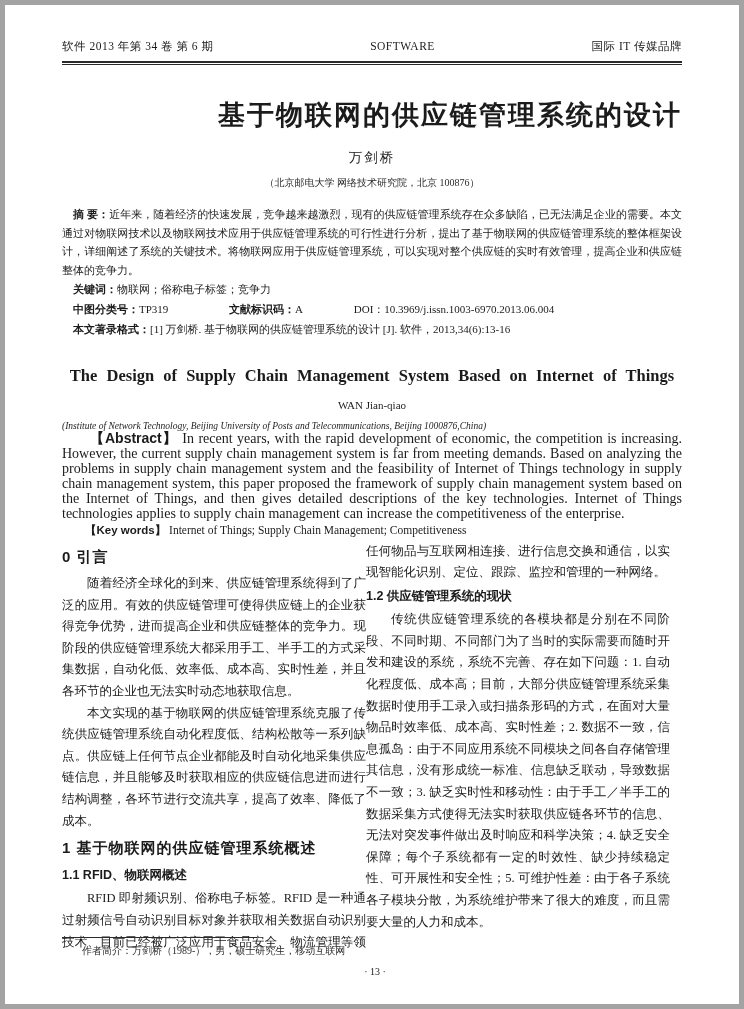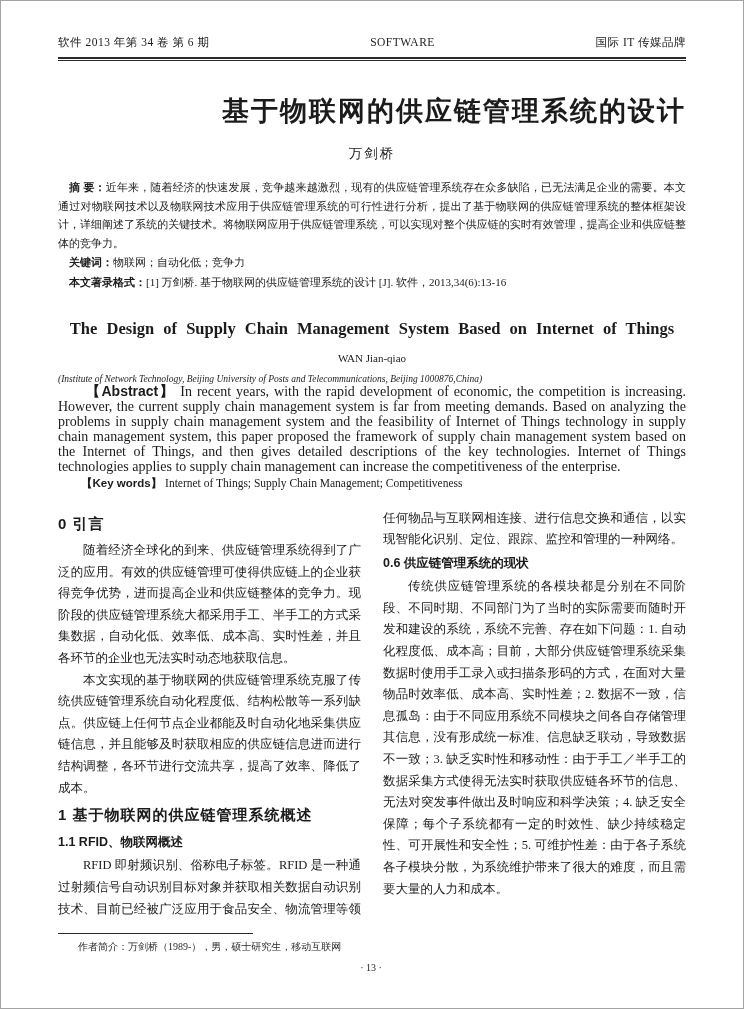--- a/index.html
+++ b/index.html
@@ -6,21 +6,21 @@
   html, body { background: #ffffff; }
   body {
     width: 744px; height: 1009px;
     font-family: "Liberation Serif", "DejaVu Serif", serif;
     color: #1b1b1b;
     position: relative;
     overflow: hidden;
   }
   .page {
     position: absolute; inset: 0;
-    border: 1px solid #a3a3a3;
+    border: 5px solid #a3a3a3;
     padding: 34px 57px 8px 57px;
   }
   
   .jheader {
     display: flex; justify-content: space-between; align-items: baseline;
     font-size: 11.5px; letter-spacing: .5px;
   }
   .jheader .center { font-family: "Liberation Serif", serif; }
   .double-rule {
     margin-top: 7px; height: 4px;
@@ -53,21 +53,21 @@
   }
   .en-author { margin-top: 13px; text-align: center; font-size: 11px; }
   .en-affil  { margin-top: 10px; text-align: left; font-size: 9.5px; font-style: italic; }
   .en-abstract {
     font-size: 14px; line-height: 15px;
     text-align: justify; text-indent: 2em;
   }
   .en-keywords { margin-top: 0px; font-size: 11.5px; line-height: 19.5px; text-indent: 2em; }
   
   .columns {
-    margin-top: 14px; display: flex; gap: 22px;
+    margin-top: 0; display: flex; 
     height: 414px; overflow: hidden;
   }
   .col { width: 304px; font-size: 12.5px; line-height: 21.6px; text-align: justify; }
   .col p { text-indent: 2em; }
   .col p.no-indent { text-indent: 0; }
   h2.sec {
     font-size: 15px; font-weight: bold; letter-spacing: 1px;
     font-family: "Liberation Sans", sans-serif;
     margin: 5px 0 6px 0; text-align: left;
   }
@@ -102,44 +102,50 @@
 
   <div class="jheader">
     <span>软件 2013 年第 34 卷 第 6 期</span>
     <span class="center">SOFTWARE</span>
     <span>国际 IT 传媒品牌</span>
   </div>
   <div class="double-rule"></div>
 
   <h1 class="cn-title">基于物联网的供应链管理系统的设计</h1>
   <div class="cn-author">万剑桥</div>
+  <div class="cn-affil">（北京邮电大学 网络技术研究院，北京 100876）</div>
 
   <p class="cn-abstract"><span class="bold-cn">摘  要：</span><span>近年来，随着经济的快速发展，竞争越来越激烈，现有的供应链管理系统存在众多缺陷，已无法满足企业的需要。本文通过对物联网技术以及物联网技术应用于供应链管理系统的可行性进行分析，提出了基于物联网的供应链管理系统的整体框架设计，详细阐述了系统的关键技术。将物联网应用于供应链管理系统，可以实现对整个供应链的实时有效管理，提高企业和供应链整体的竞争力。</span></p>
-  <p class="cn-keywords"><span class="bold-cn">关键词：</span><span>物联网；自动化低；竞争力</span></p>
+  <p class="cn-keywords"><span class="bold-cn">关键词：</span><span>物联网；俗称电子标签；竞争力</span></p>
+  <p class="cn-meta">
+    <span class="seg1"><span class="bold-cn">中图分类号：</span><span>TP319</span></span>
+    <span class="seg2"><span class="bold-cn">文献标识码：</span><span>A</span></span>
+    <span><span>DOI：</span><span>10.3969/j.issn.1003-6970.2013.06.004</span></span>
+  </p>
   <p class="cn-citation"><span class="bold-cn">本文著录格式：</span><span>[1] 万剑桥. 基于物联网的供应链管理系统的设计 [J]. 软件，2013,34(6):13-16</span></p>
 
   <div class="en-title">The Design of Supply Chain Management System Based on Internet of Things</div>
   <div class="en-author">WAN Jian-qiao</div>
   <div class="en-affil">(Institute of Network Technology, Beijing University of Posts and Telecommunications, Beijing  1000876,China)</div>
   <p class="en-abstract"><span class="bold-cn">【Abstract】</span><span> In recent years, with the rapid development of economic, the competition is increasing. However, the current supply chain management system is far from meeting demands. Based on analyzing the problems in supply chain management system and the feasibility of Internet of Things technology in supply chain management system, this paper proposed the framework of supply chain management system based on the Internet of Things, and then gives detailed descriptions of the key technologies. Internet of Things technologies applies to supply chain management can increase the competitiveness of the enterprise.</span></p>
   <p class="en-keywords"><span class="bold-cn">【Key words】</span><span> Internet of Things; Supply Chain Management; Competitiveness</span></p>
 
   <div class="columns">
     <div class="col">
       <h2 class="sec">0 引言</h2>
       <p>随着经济全球化的到来、供应链管理系统得到了广泛的应用。有效的供应链管理可使得供应链上的企业获得竞争优势，进而提高企业和供应链整体的竞争力。现阶段的供应链管理系统大都采用手工、半手工的方式采集数据，自动化低、效率低、成本高、实时性差，并且各环节的企业也无法实时动态地获取信息。</p>
       <p>本文实现的基于物联网的供应链管理系统克服了传统供应链管理系统自动化程度低、结构松散等一系列缺点。供应链上任何节点企业都能及时自动化地采集供应链信息，并且能够及时获取相应的供应链信息进而进行结构调整，各环节进行交流共享，提高了效率、降低了成本。</p>
       <h2 class="sec">1 基于物联网的供应链管理系统概述</h2>
       <h3 class="subsec">1.1 RFID、物联网概述</h3>
       <p>RFID 即射频识别、俗称电子标签。RFID 是一种通过射频信号自动识别目标对象并获取相关数据自动识别技术、目前已经被广泛应用于食品安全、物流管理等领域。</p>
 
     </div>
     <div class="col">
       <p class="no-indent">任何物品与互联网相连接、进行信息交换和通信，以实现智能化识别、定位、跟踪、监控和管理的一种网络。</p>
-      <h3 class="subsec">0.6 供应链管理系统的现状</h3>
+      <h3 class="subsec">1.2 供应链管理系统的现状</h3>
       <p>传统供应链管理系统的各模块都是分别在不同阶段、不同时期、不同部门为了当时的实际需要而随时开发和建设的系统，系统不完善、存在如下问题：1. 自动化程度低、成本高；目前，大部分供应链管理系统采集数据时使用手工录入或扫描条形码的方式，在面对大量物品时效率低、成本高、实时性差；2. 数据不一致，信息孤岛：由于不同应用系统不同模块之间各自存储管理其信息，没有形成统一标准、信息缺乏联动，导致数据不一致；3. 缺乏实时性和移动性：由于手工／半手工的数据采集方式使得无法实时获取供应链各环节的信息、无法对突发事件做出及时响应和科学决策；4. 缺乏安全保障；每个子系统都有一定的时效性、缺少持续稳定性、可开展性和安全性；5. 可维护性差：由于各子系统各子模块分散，为系统维护带来了很大的难度，而且需要大量的人力和成本。</p>
 
     </div>
   </div>
 
   <div class="footnote-rule"></div>
   <div class="footnote">作者简介：万剑桥（1989-），男，硕士研究生，移动互联网</div>
 
   <div class="page-number">· 13 ·</div>
 

